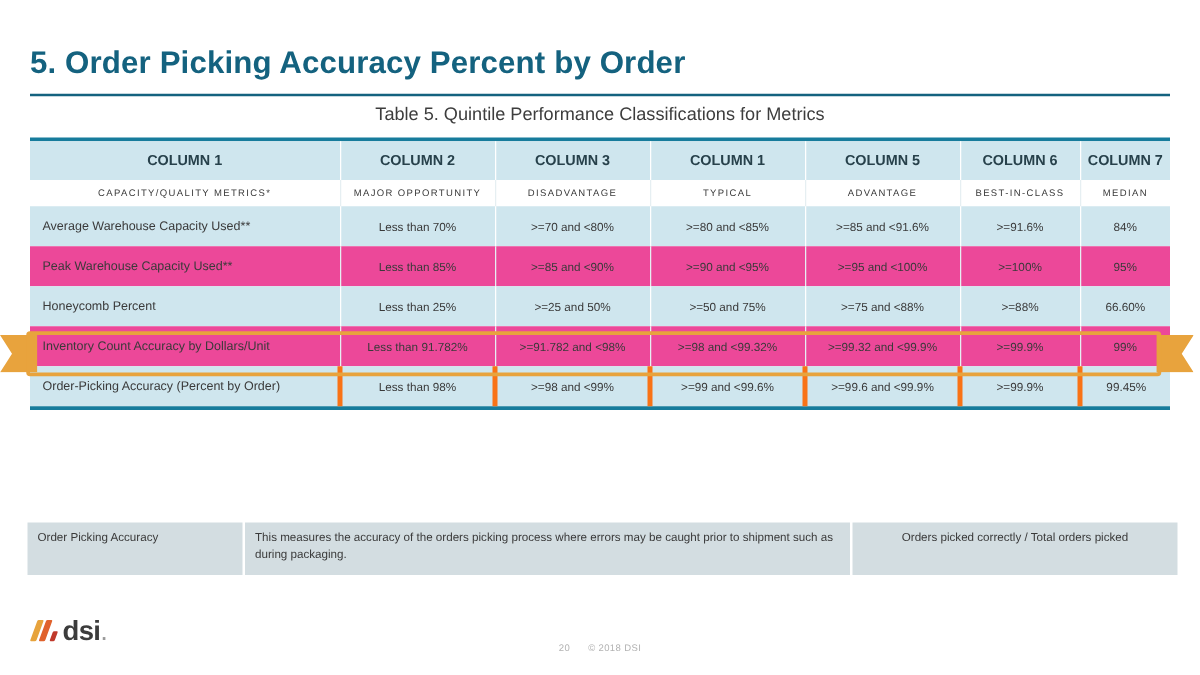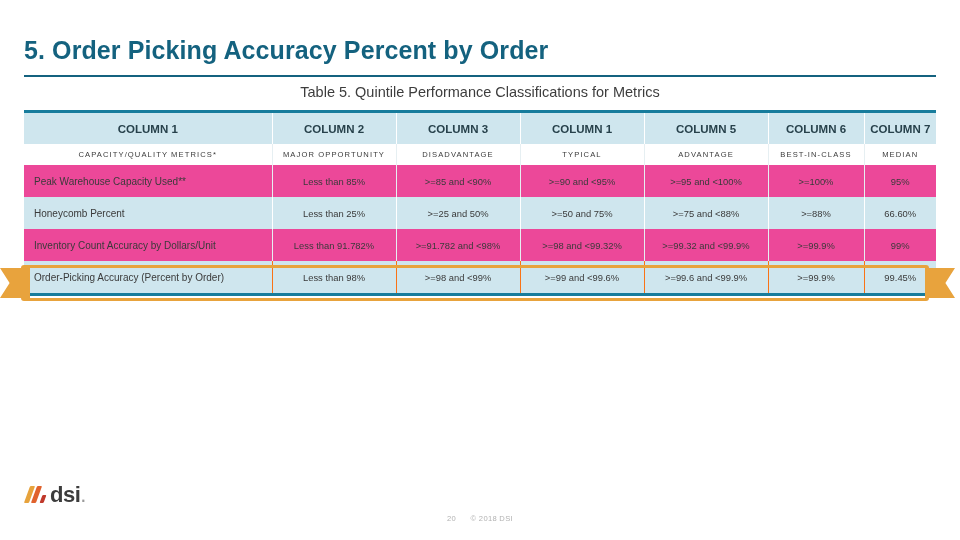--- a/index.html
+++ b/index.html
@@ -103,21 +103,21 @@
   tr.qrow td:last-child { border-right: none; }
   tr.qrow td.metric-name {
     text-align: left;
     padding-left: 10px;
     font-size: 10px;
   }
   tr.qrow.shade td { background: #cfe6ee; }
   tr.qrow.plain td { background: #ec4899; border-right: 1px solid #e6eff2; }
   tr.qrow.plain td:last-child { border-right: none; }
 
-  tr.qrow.highlight td { background: #cfe6ee; border-right: 1px solid #f97316; }
+  tr.qrow.highlight td { background: #cfe6ee; border-right: 4px solid #f97316; }
   tr.qrow.highlight td:last-child { border-right: none; }
 
   .qbottom-rule td {
     height: 3px;
     background: #177c9c;
     padding: 0;
   }
 
   
   .ribbon {
@@ -180,21 +180,21 @@
     line-height: 1.45;
   }
   table.defn td.defn-metric { text-align: left; }
   table.defn td.defn-text { text-align: left; }
   table.defn td.defn-calc { text-align: center; }
 
   
   .logo {
     position: absolute;
     left: 26px;
-    top: 482px;
+    top: 492px;
     display: flex;
     align-items: center;
     height: 26px;
   }
   .logo-mark {
     position: relative;
     width: 22px;
     height: 18px;
     margin-right: 2px;
   }
@@ -266,20 +266,29 @@
       <tr class="qsub">
         <td>CAPACITY/QUALITY METRICS*</td>
         <td>MAJOR OPPORTUNITY</td>
         <td>DISADVANTAGE</td>
         <td>TYPICAL</td>
         <td>ADVANTAGE</td>
         <td>BEST-IN-CLASS</td>
         <td>MEDIAN</td>
       </tr>
 
+      <tr class="qrow shade">
+        <td class="metric-name">Average Warehouse Capacity Used**</td>
+        <td>Less than 70%</td>
+        <td>&gt;=70 and &lt;80%</td>
+        <td>&gt;=80 and &lt;85%</td>
+        <td>&gt;=85 and &lt;91.6%</td>
+        <td>&gt;=91.6%</td>
+        <td>84%</td>
+      </tr>
 
       <tr class="qrow plain">
         <td class="metric-name">Peak Warehouse Capacity Used**</td>
         <td>Less than 85%</td>
         <td>&gt;=85 and &lt;90%</td>
         <td>&gt;=90 and &lt;95%</td>
         <td>&gt;=95 and &lt;100%</td>
         <td>&gt;=100%</td>
         <td>95%</td>
       </tr>
@@ -326,20 +335,25 @@
 <div class="ribbon"></div>
 
 <div class="defn-wrap">
   <table class="defn">
     <colgroup>
       <col style="width:172px">
       <col style="width:484px">
       <col style="width:260px">
     </colgroup>
     <tbody>
+      <tr>
+        <td class="defn-metric">Order Picking Accuracy</td>
+        <td class="defn-text">This measures the accuracy of the orders picking process where errors may be caught prior to shipment such as during packaging.</td>
+        <td class="defn-calc">Orders picked correctly / Total orders picked</td>
+      </tr>
     </tbody>
   </table>
 </div>
 
 <div class="logo">
   <span class="logo-mark">
     <i class="s1"></i>
       <i class="s2"></i>
       <i class="s3"></i>
   </span>

